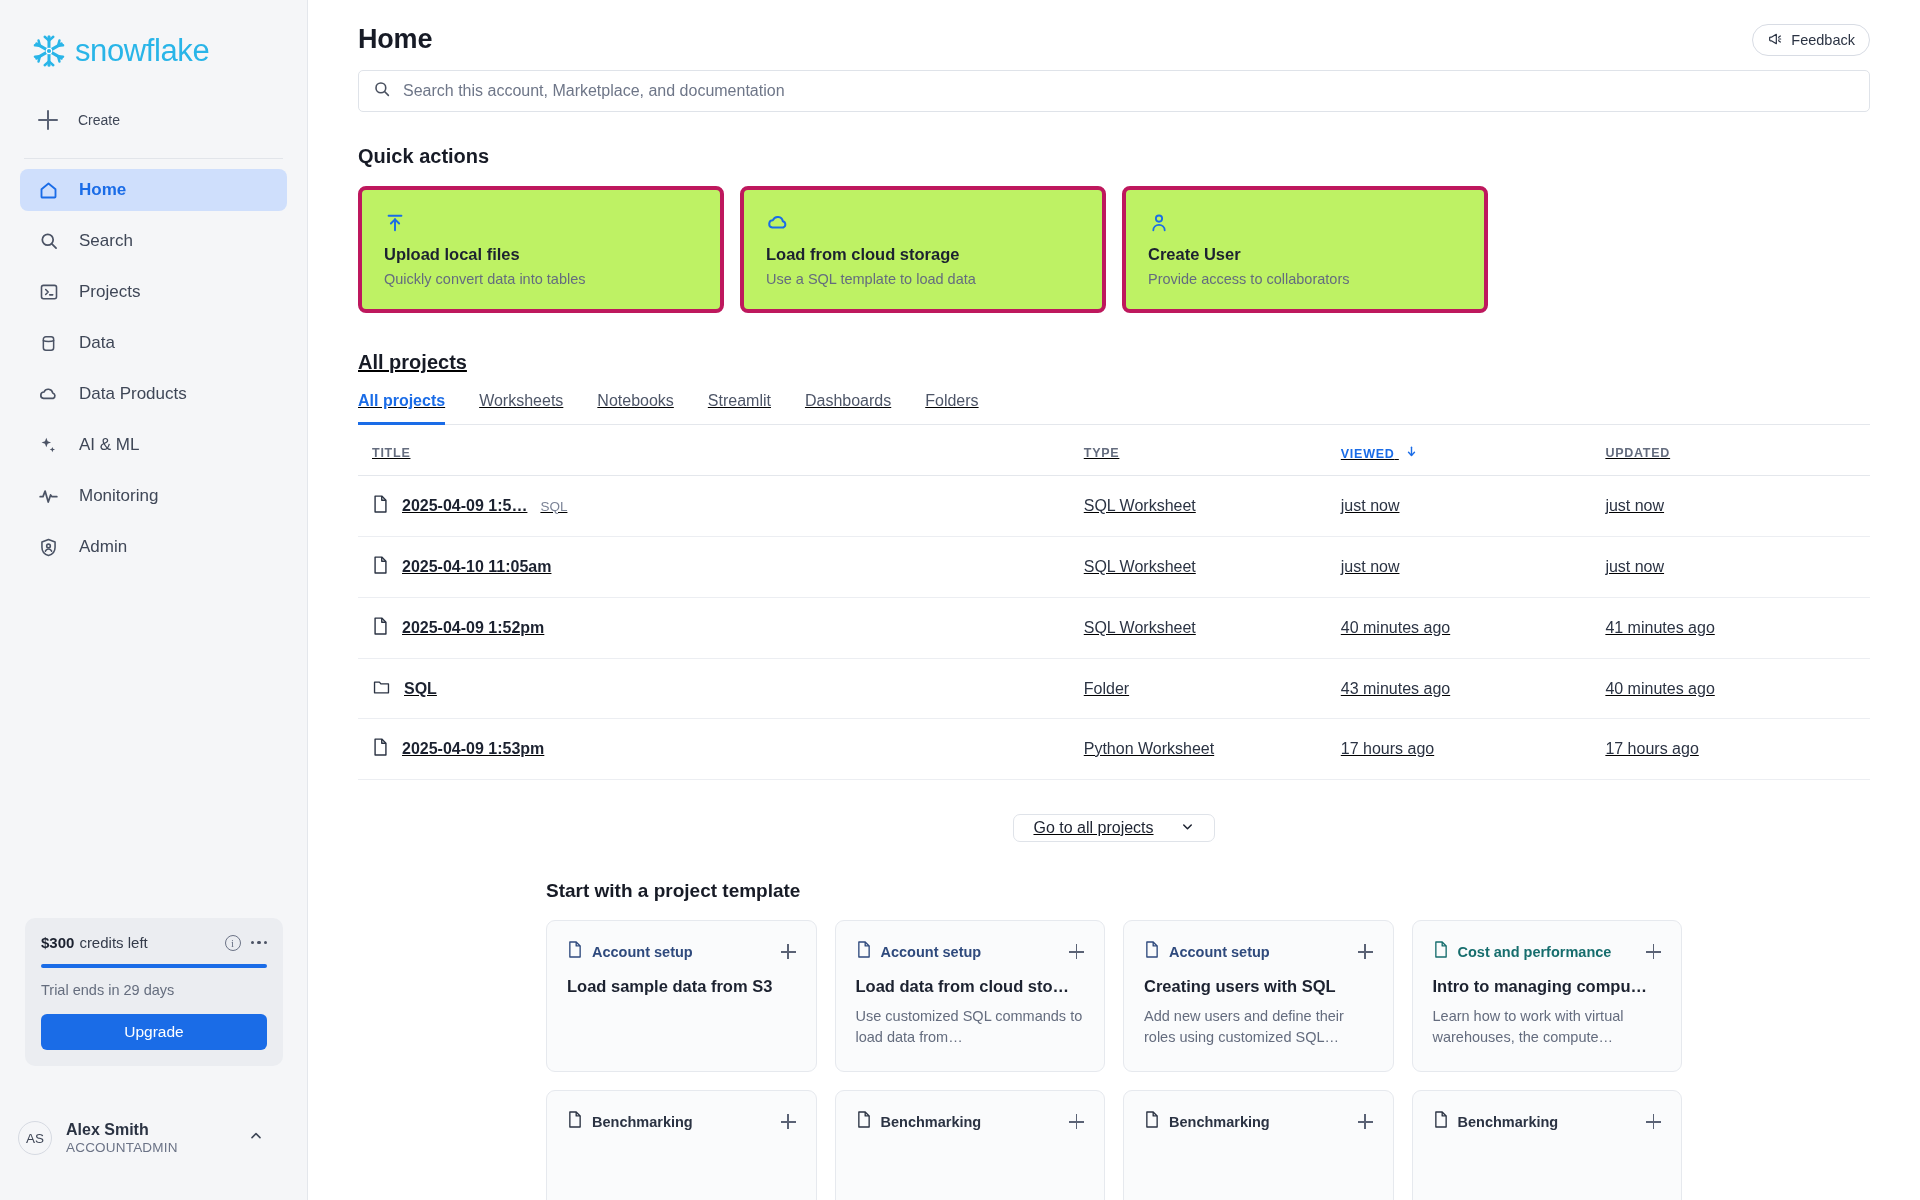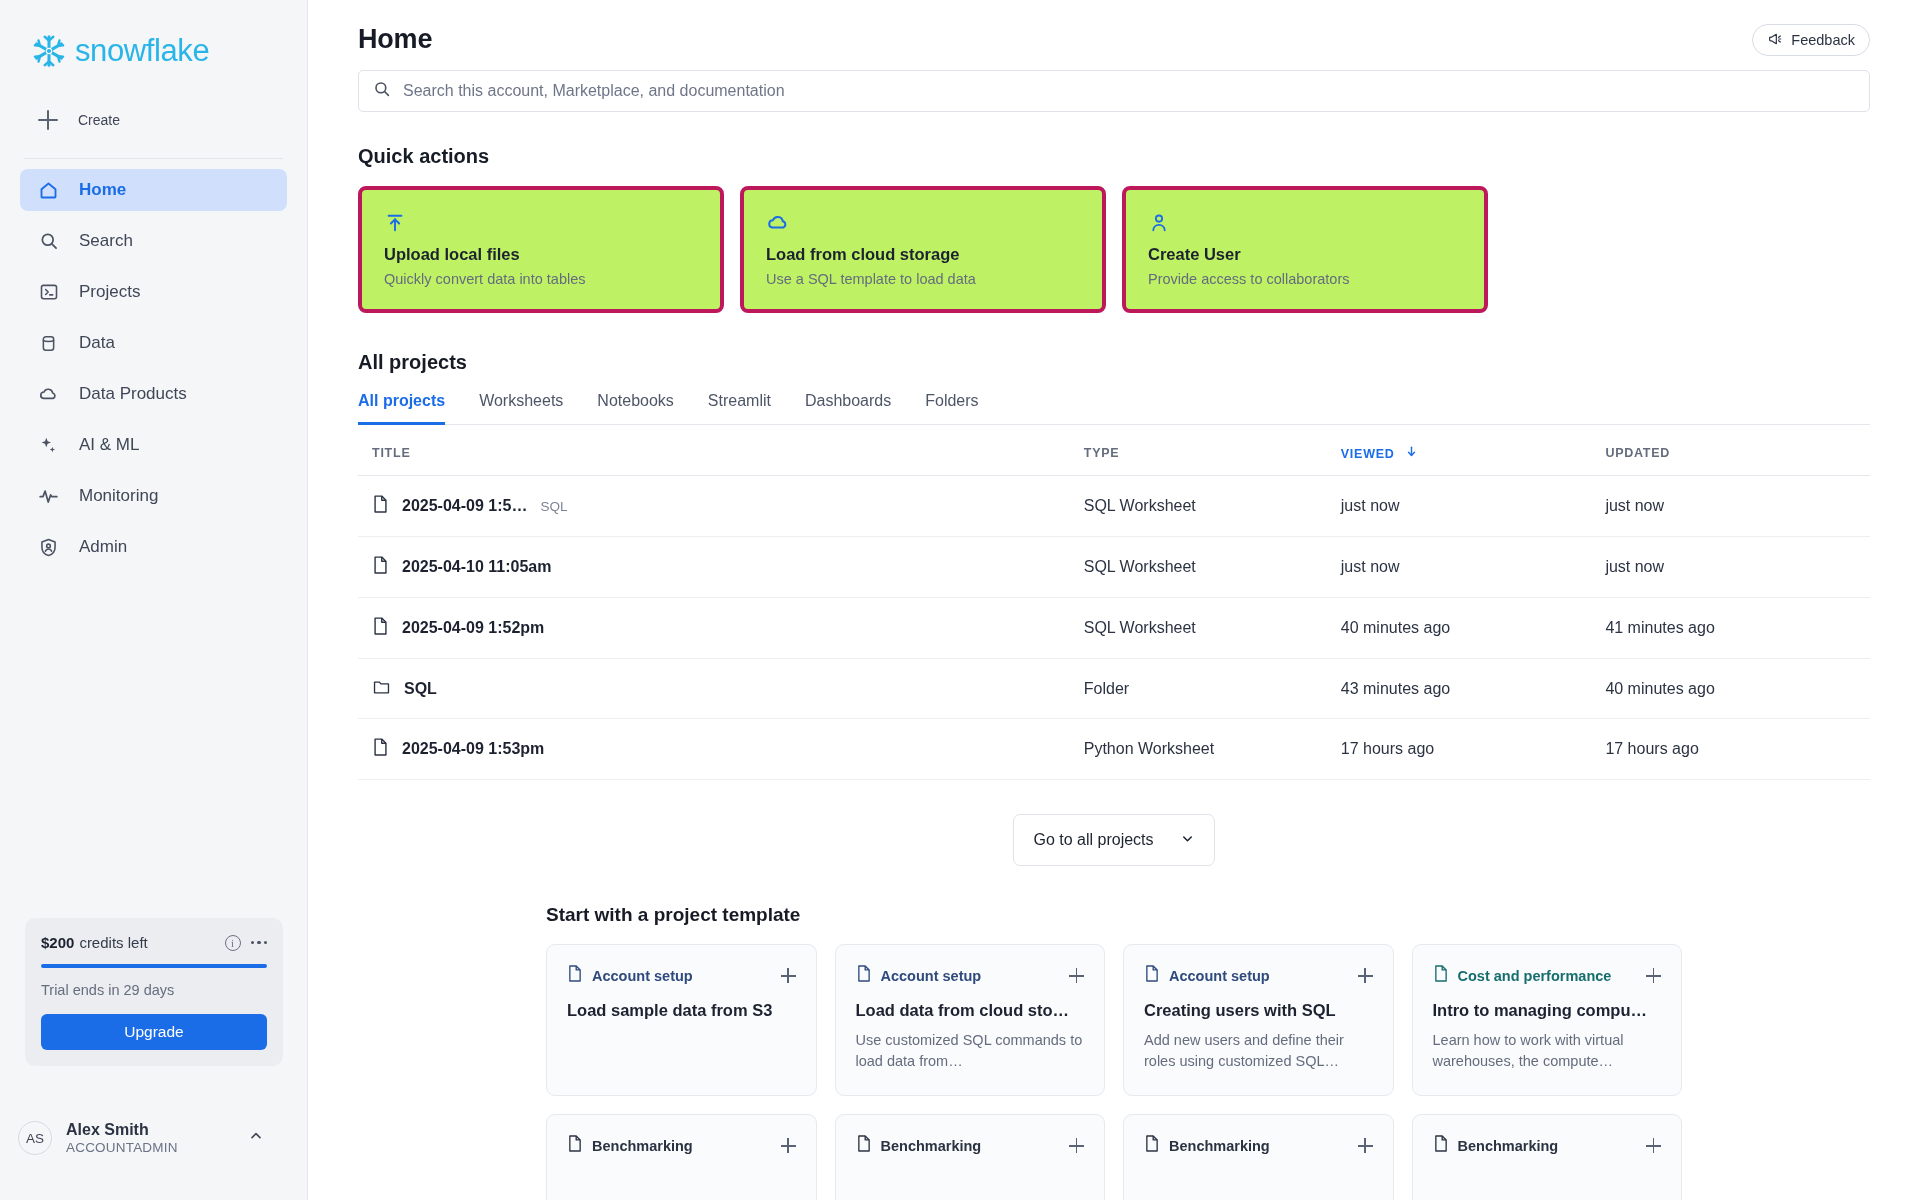--- a/index.html
+++ b/index.html
@@ -121,21 +121,21 @@
   }
   .quick-card {
     border: 4px solid #be185d; border-radius: 8px; background: #bef264;
     padding: 20px 22px 22px 22px; cursor: pointer; min-height: 124px;
   }
   .qc-icon { height: 26px; color: #1a6ce7; display: flex; align-items: center; }
   .qc-title { font-size: 16.5px; font-weight: 700; color: #1c2230; margin-top: 9px; }
   .qc-sub { font-size: 14.5px; color: #646c7e; margin-top: 7px; }
 
   
-  .projects-wrap { margin-top: 38px; }
+  .projects-wrap { margin-top: 38px; text-decoration: underline; }
   .tabs { display: flex; gap: 34px; margin-top: 18px; border-bottom: 1px solid #e4e7ec; }
   .tab {
     font-size: 16px; color: #4d5costumes; color: #4d5567; padding-bottom: 12px;
     cursor: pointer; border-bottom: 3px solid transparent; margin-bottom: -1px;
   }
   .tab.active { color: #1a6ce7; font-weight: 600; border-bottom-color: #1a6ce7; }
 
   table.projects { width: 100%; border-collapse: collapse; table-layout: fixed; }
   table.projects th {
     text-align: left; font-size: 12.5px; letter-spacing: .75px; font-weight: 600;
@@ -152,21 +152,21 @@
   .col-viewed { width: 17.5%; }
   .col-updated { width: 17.5%; }
   .title-cell { display: flex; align-items: center; }
   .title-text { font-weight: 700; color: #1c2230; margin-left: 13px; }
   .title-tag { font-size: 13.5px; color: #7b8396; margin-left: 13px; }
   .sort-arrow { margin-left: 6px; }
 
   .goto-wrap { display: flex; justify-content: center; margin-top: 34px; }
   .goto-btn {
     display: flex; align-items: center; gap: 26px;
-    height: 52px; padding: 0 19px; border: 1px solid #dfe3e9; border-radius: 7px;
+    height: 28px; padding: 0 19px; border: 1px solid #dfe3e9; border-radius: 7px;
     background: #fff; font-size: 16px; color: #1c2230; cursor: pointer; font-family: inherit; justify-content: center;
   }
 
   
   .tmpl-wrap { margin-top: 38px; padding-left: 188px; padding-right: 188px; }
   .tmpl-title { font-size: 19px; font-weight: 700; color: #171b26; }
   .tmpl-grid { display: grid; grid-template-columns: repeat(4, 1fr); gap: 18px; margin-top: 18px; }
   .tmpl-card {
     border: 1px solid #e6e9ee; border-radius: 9px; background: #fafbfc;
     padding: 19px 20px 22px 20px; cursor: pointer; min-height: 152px;
@@ -300,21 +300,21 @@
             <circle cx="12" cy="10.2" r="2.1"></circle>
             <path d="M8.4 16.2a3.9 3.9 0 0 1 7.2 0"></path>
           </svg>
         </span>
         <span class="nav-label">Admin</span>
       </div>
     </nav>
 
     <div class="credits-card">
       <div class="credits-top">
-        <span class="credits-amount">$200</span>
+        <span class="credits-amount">$300</span>
         <span class="credits-word">credits left</span>
         <span class="credits-icons">
           <span class="info-circle">i</span>
           <span class="dots">
               <i></i>
               <i></i>
               <i></i>
             </span>
         </span>
       </div>

